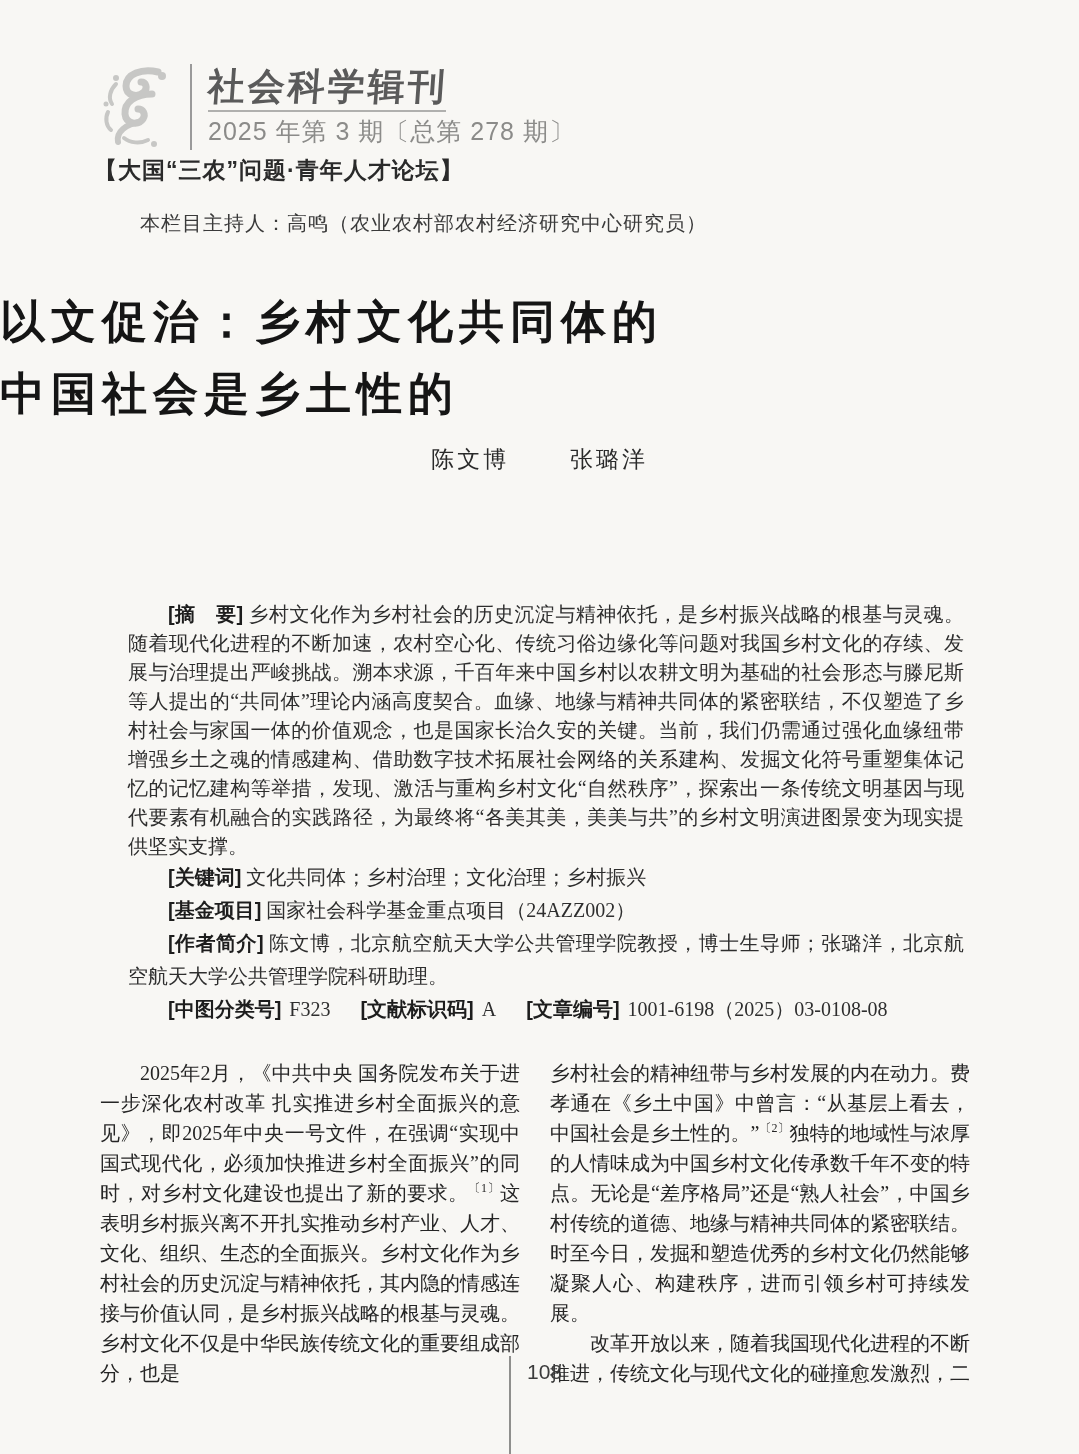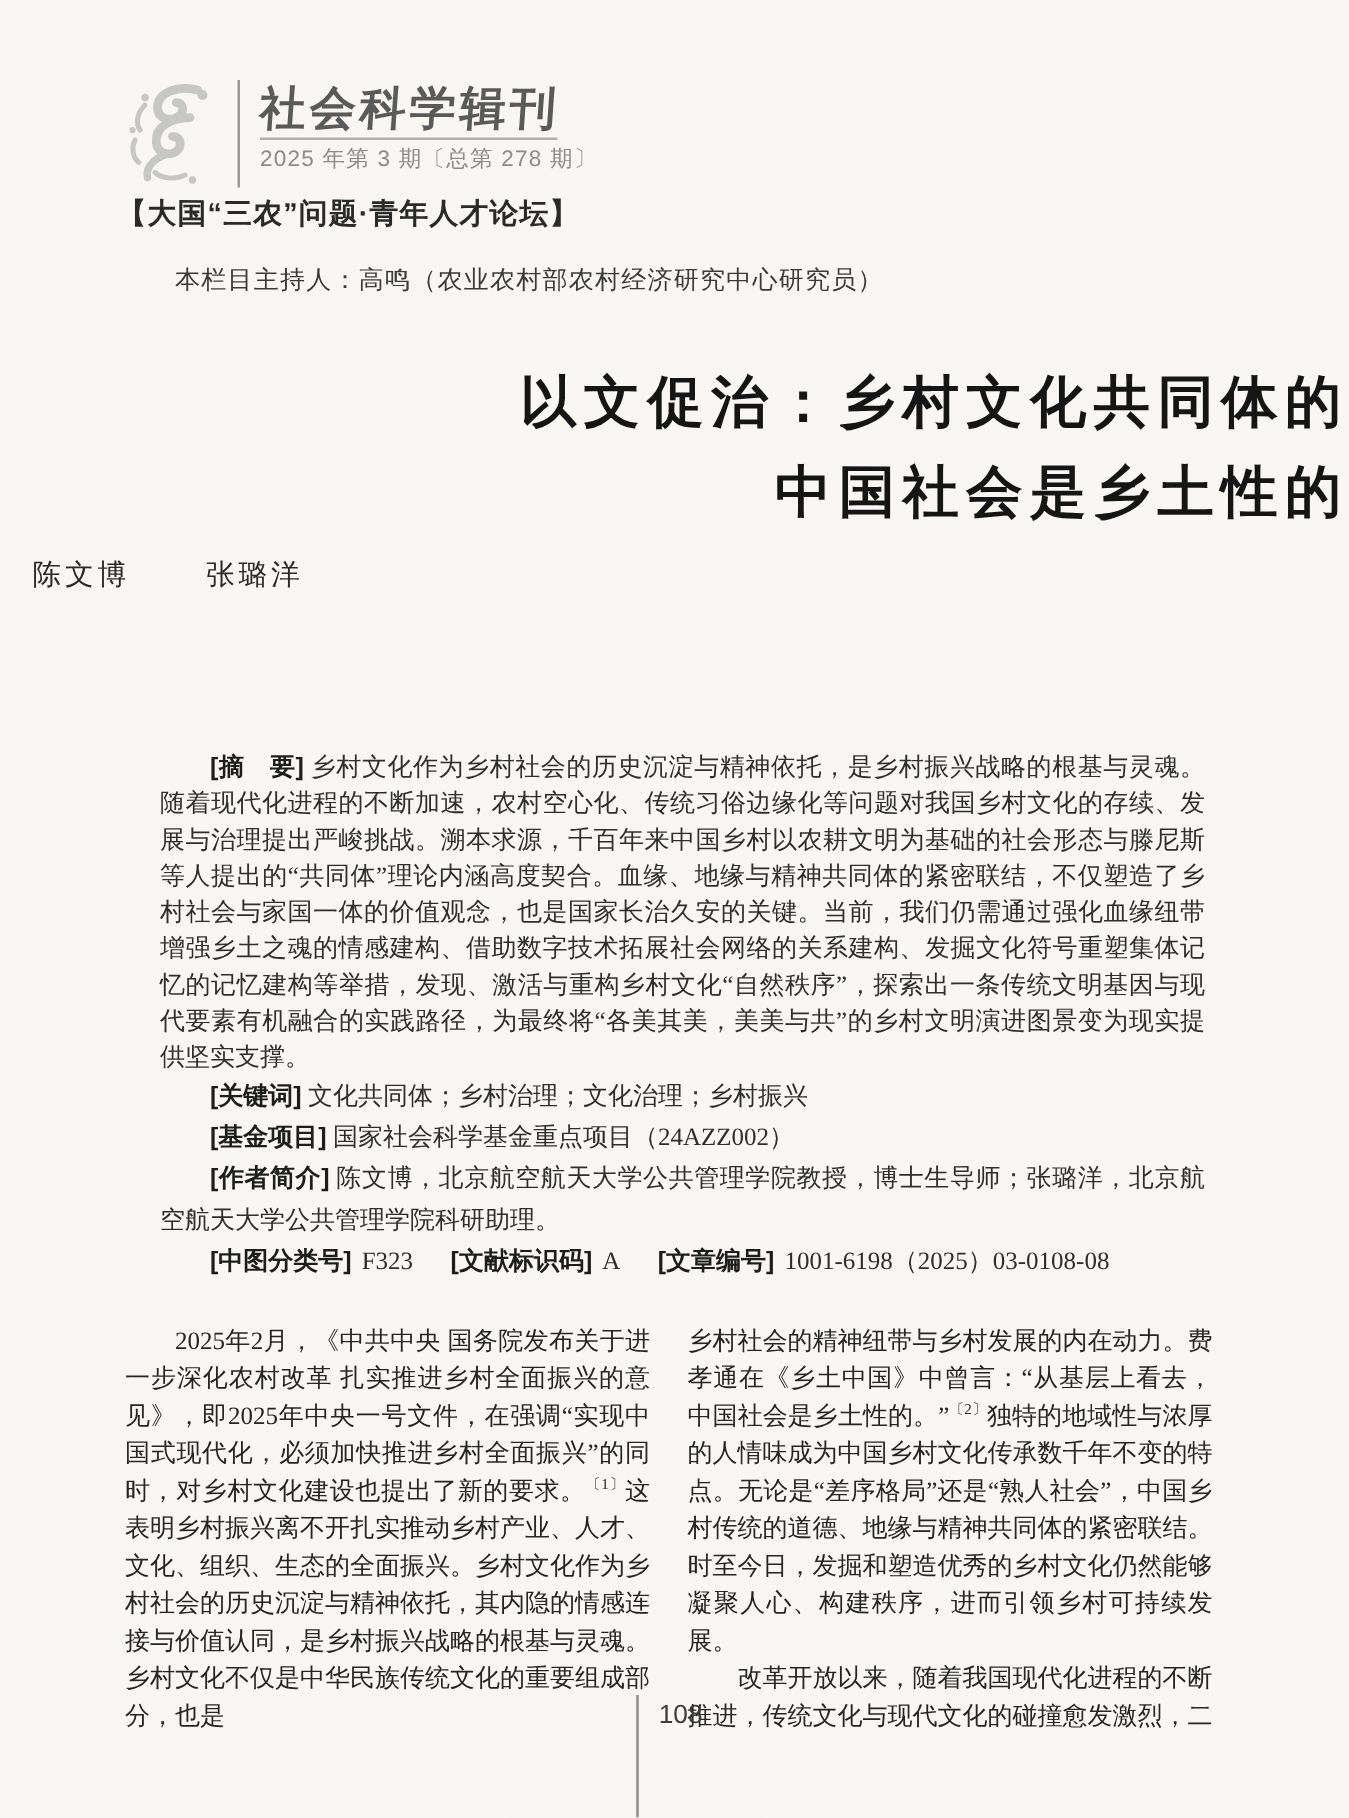--- a/index.html
+++ b/index.html
@@ -19,43 +19,43 @@
   .mast-divider{width:2px;background:#9a9a9a;margin-right:16px;}
   .mast-text{display:flex;flex-direction:column;justify-content:flex-start;}
   .journal-name{
     font-family:"DejaVu Serif",serif;font-weight:bold;
     font-size:37px;line-height:44px;color:#5a5a5a;
     letter-spacing:3px;transform:skewX(-4deg);
   }
   .mast-rule{border-top:2px solid #b0b0ae;margin:2px 0 3px 0;width:238px;}
   .issue-line{
     font-family:"Liberation Sans",sans-serif;
-    font-size:18px;color:#8b8b89;letter-spacing:1px;
+    font-size:25px;color:#8b8b89;letter-spacing:1px;
   }
   
   .section-header{
     position:absolute;left:94px;top:155px;
     font-family:"Liberation Sans",sans-serif;font-weight:bold;
     font-size:23px;color:#2a2a2a;letter-spacing:1px;
   }
   .host-line{
     position:absolute;left:140px;top:210px;
     font-family:"Liberation Sans",sans-serif;font-weight:500;
     font-size:20px;color:#3a3a3a;letter-spacing:1px;
   }
   
   .article-title{
     position:absolute;left:0;width:100%;top:286px;
-    text-align:right;font-family:"DejaVu Serif",serif;
+    text-align:left;font-family:"DejaVu Serif",serif;
     font-weight:bold;font-size:45px;line-height:72px;
     color:#151515;letter-spacing:6px;
   }
   .authors{
     position:absolute;left:0;width:100%;top:444px;
-    text-align:left;font-size:23px;color:#2a2a2a;letter-spacing:3px;
+    text-align:center;font-size:23px;color:#2a2a2a;letter-spacing:3px;
   }
   .authors span{margin:0 26px;}
   
   .front{position:absolute;left:128px;top:600px;width:836px;}
   .front p{margin:0;text-align:justify;text-indent:2em;}
   .abstract{font-size:20px;line-height:29px;color:#2e2e2e;}
   .meta{font-size:20px;line-height:33px;color:#2e2e2e;}
   .label{
     font-family:"Liberation Sans",sans-serif;font-weight:bold;color:#1d1d1d;
   }

